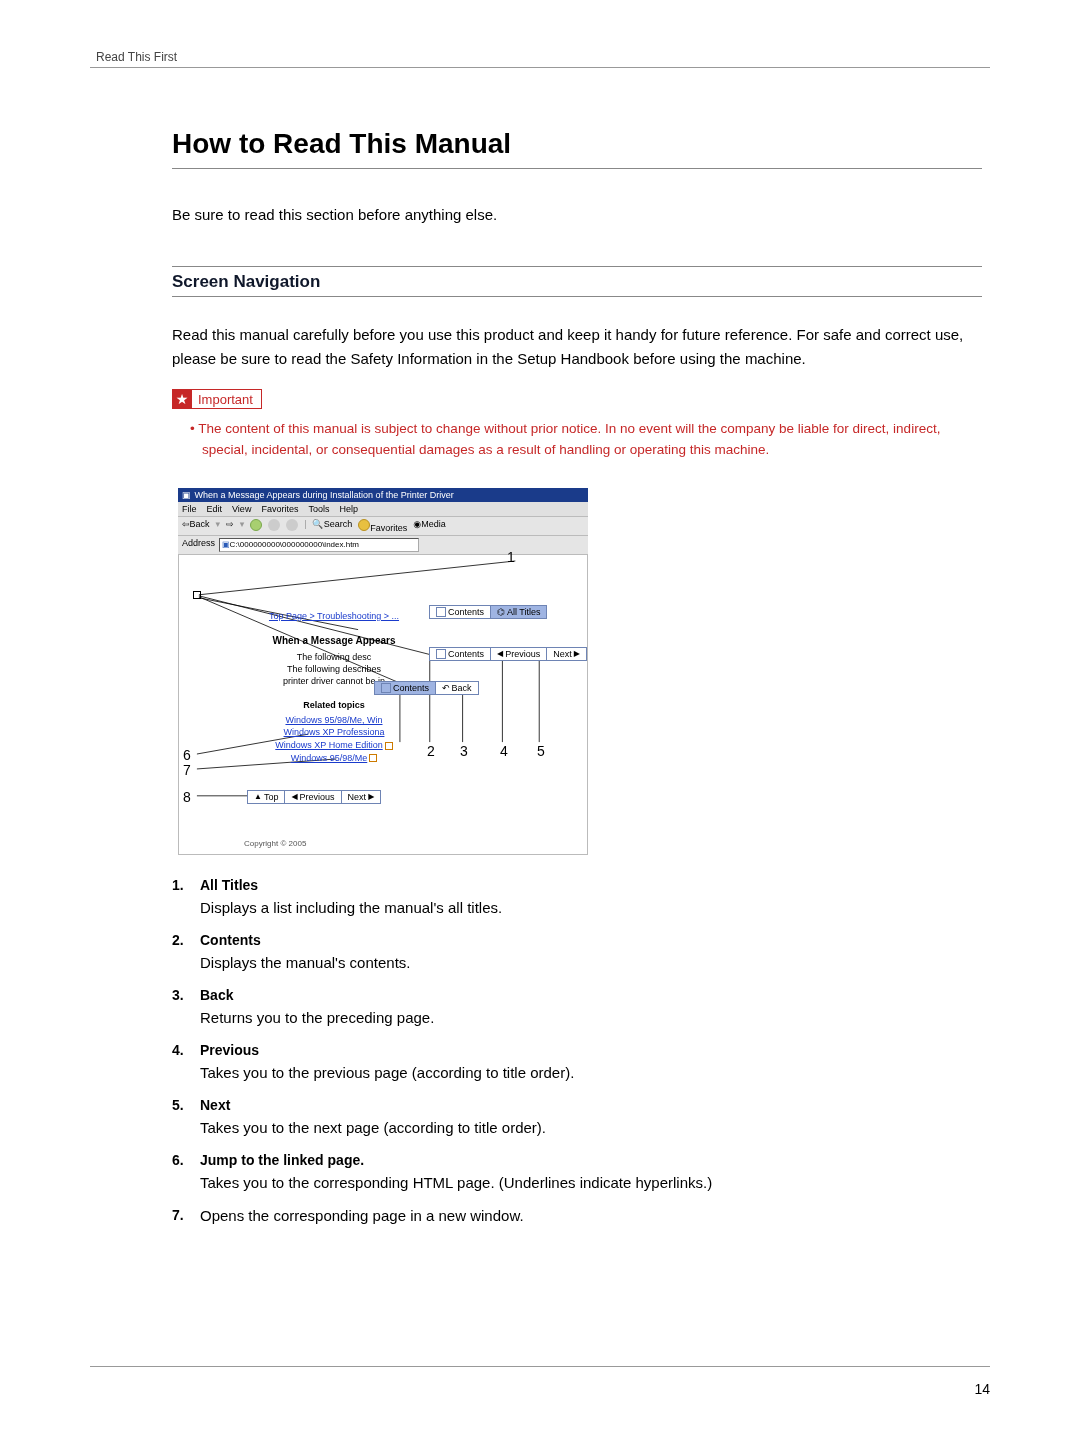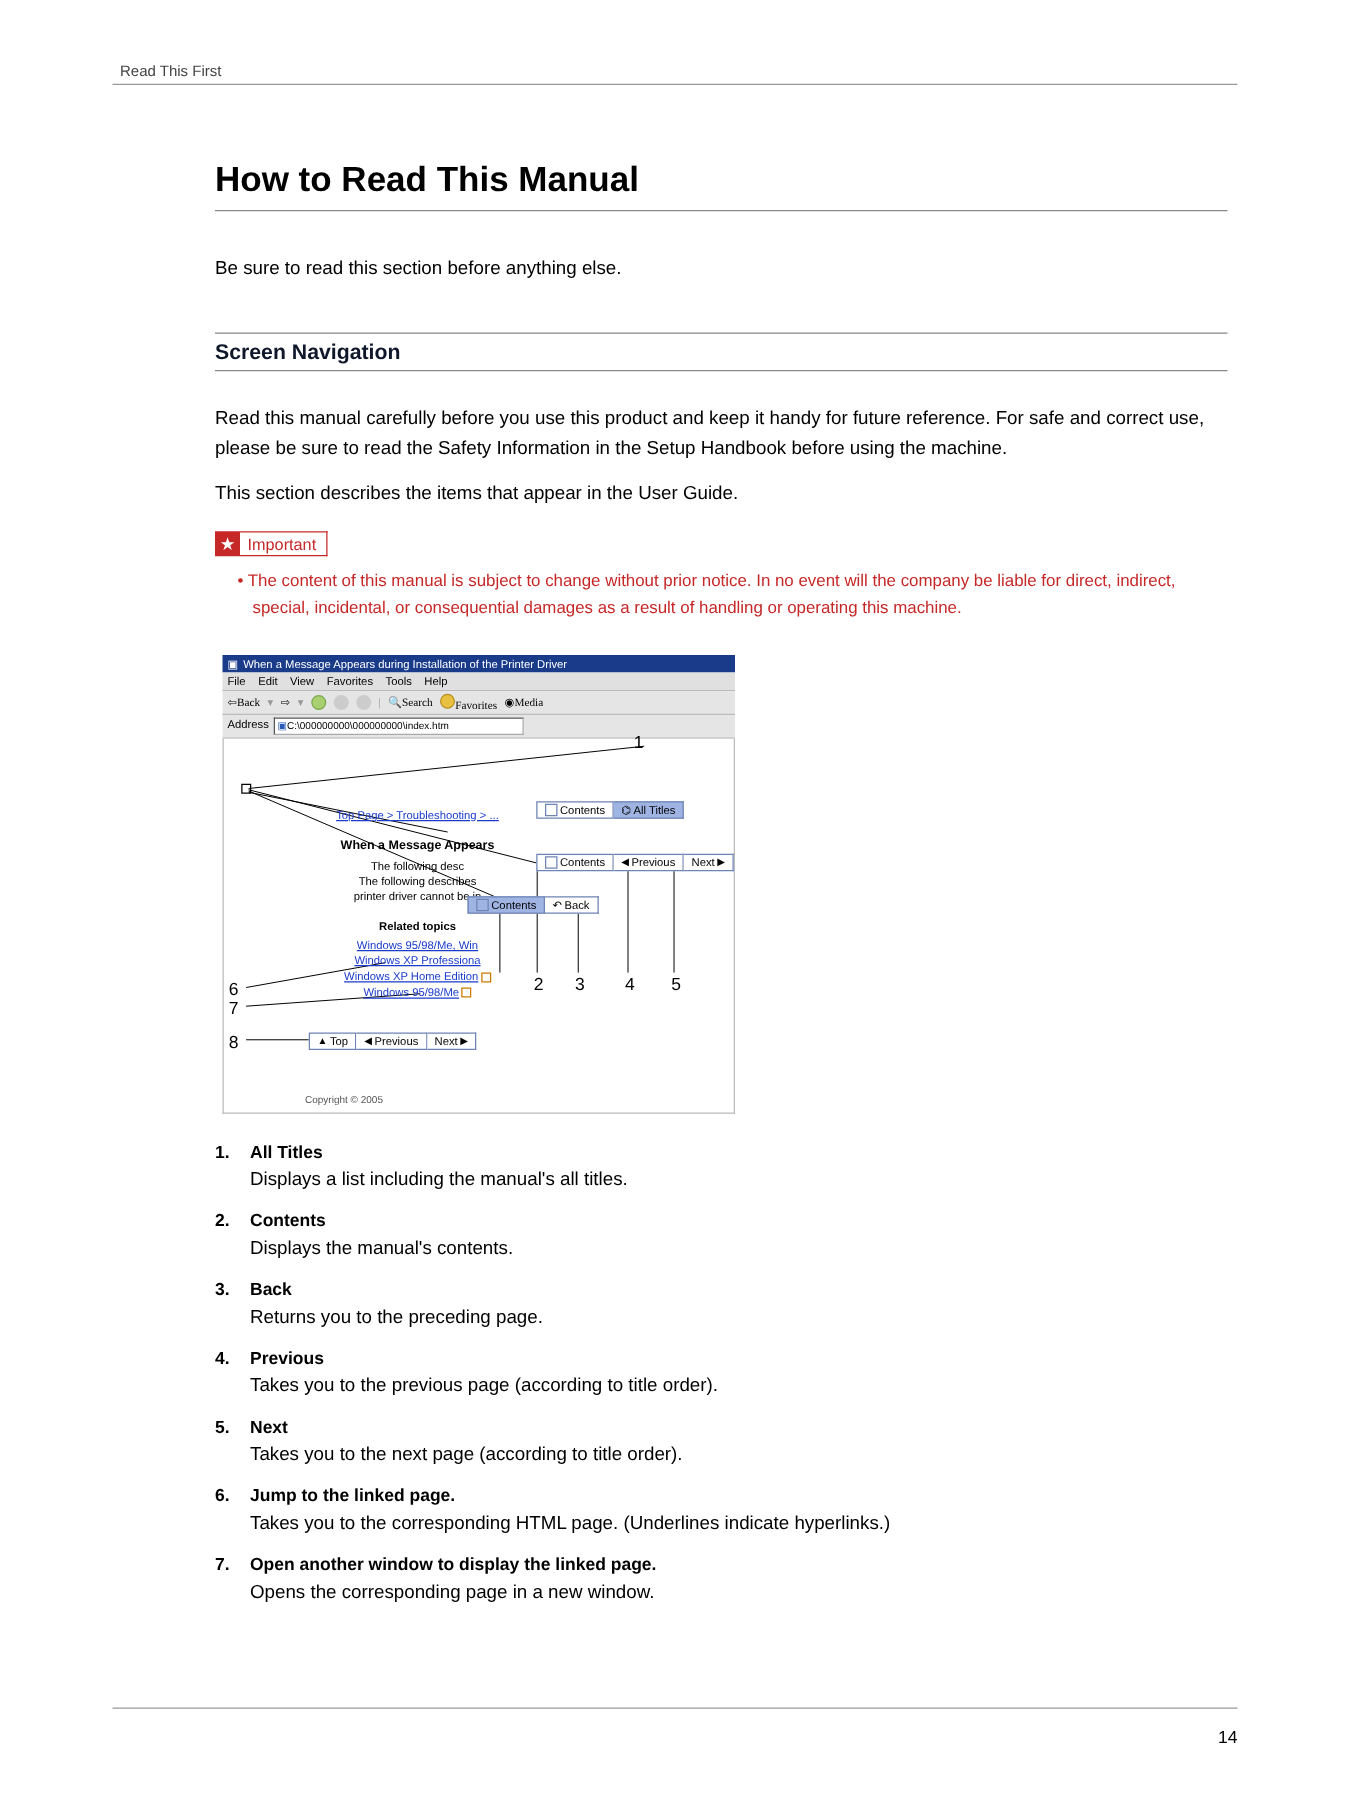--- a/index.html
+++ b/index.html
@@ -112,23 +112,22 @@
   }
   .menubar {
     background: #e0e0e0;
     padding: 2px 4px;
     display: flex; gap: 10px;
     border-bottom: 1px solid #bbb;
   }
   .toolbar {
     background: #e5e5e5;
     padding: 2px 4px;
-    display: flex; gap: 6px; align-items: center;
+    display: flex; gap: 6px; align-items: flex-start;
     border-bottom: 1px solid #bbb;
-    font-family: Liberation Serif, serif;
   }
   .toolbar .sep { color:#999; }
   .tb-icon { width:12px; height:12px; border-radius:50%; background:#ccc; display:inline-block; }
   .tb-icon.yellow { background:#e8c040; border:1px solid #b89020; }
   .tb-icon.green  { background:#a8cf70; border:1px solid #7aa84c; }
   .addressbar {
     background: #e5e5e5;
     padding: 2px 4px;
     display: flex; gap: 4px; align-items: flex-start;
     border-bottom: 1px solid #bbb;
@@ -225,21 +224,20 @@
     <h1 class="main-title">How to Read This Manual</h1>
     <hr class="title-rule">
 
     <p class="intro">Be sure to read this section before anything else.</p>
 
     <hr class="section-rule-top">
     <h2 class="subtitle">Screen Navigation</h2>
     <hr class="section-rule-bottom">
 
     <p class="body">Read this manual carefully before you use this product and keep it handy for future reference. For safe and correct use, please be sure to read the Safety Information in the Setup Handbook before using the machine.</p>
-    <p class="body">This section describes the items that appear in the User Guide.</p>
 
     <div class="important-row">
       <div class="star-box">★</div>
       <div class="important-label">Important</div>
     </div>
     <p class="important-text">The content of this manual is subject to change without prior notice. In no event will the company be liable for direct, indirect, special, incidental, or consequential damages as a result of handling or operating this machine.</p>
 
     <div class="figure">
       <div class="titlebar">
         <span>▣</span>
@@ -394,21 +392,20 @@
       </li>
       <li>
         <span class="term">Next</span>
         <span class="desc">Takes you to the next page (according to title order).</span>
       </li>
       <li>
         <span class="term">Jump to the linked page.</span>
         <span class="desc">Takes you to the corresponding HTML page. (Underlines indicate hyperlinks.)</span>
       </li>
       <li>
-        <span class="term">Open another window to display the linked page.</span>
         <span class="desc">Opens the corresponding page in a new window.</span>
       </li>
     </ol>
 
   </div>
 </div>
 
 <div class="footer-rule"></div>
 <div class="page-number">14</div>
 

